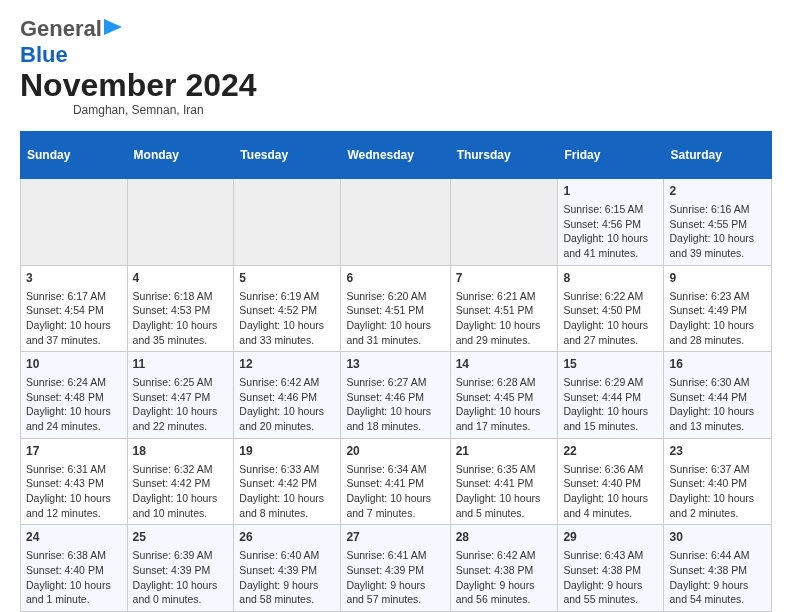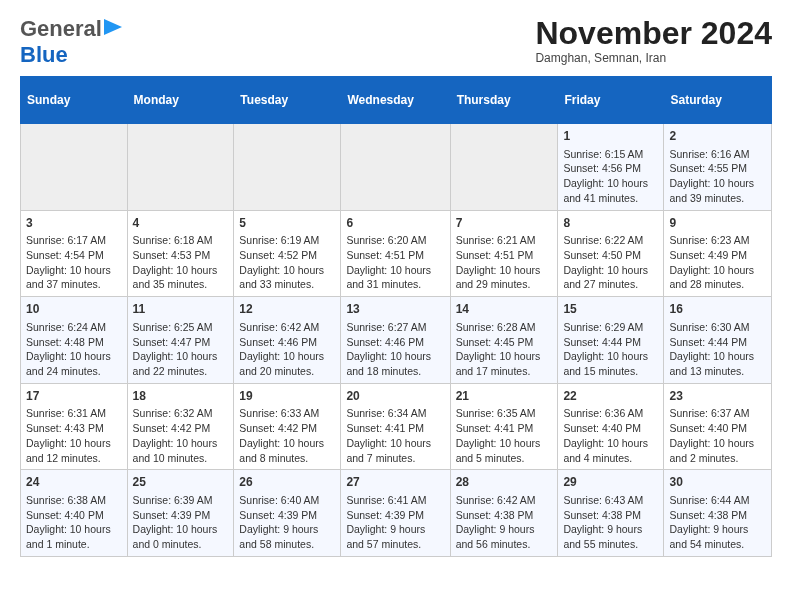--- a/index.html
+++ b/index.html
@@ -11,33 +11,34 @@
       overflow: hidden;
     }
     .page {
       width: 792px;
       padding: 16px 20px 10px 20px;
     }
     .header {
       display: flex;
       justify-content: space-between;
       align-items: flex-start;
-      margin-bottom: 8px;
+      margin-bottom: 14px;
+      flex-direction: column;
     }
     .logo {
       display: flex;
       flex-direction: column;
       align-items: flex-start;
     }
     .logo-row {
       display: flex;
       align-items: center;
     }
     .title-block {
-      text-align: left;
+      text-align: center;
     }
     .title-block h1 {
       font-size: 32px;
       font-weight: bold;
       color: #222;
       line-height: 1.1;
     }
     .title-block h2 {
       font-size: 12px;
       font-weight: normal;

